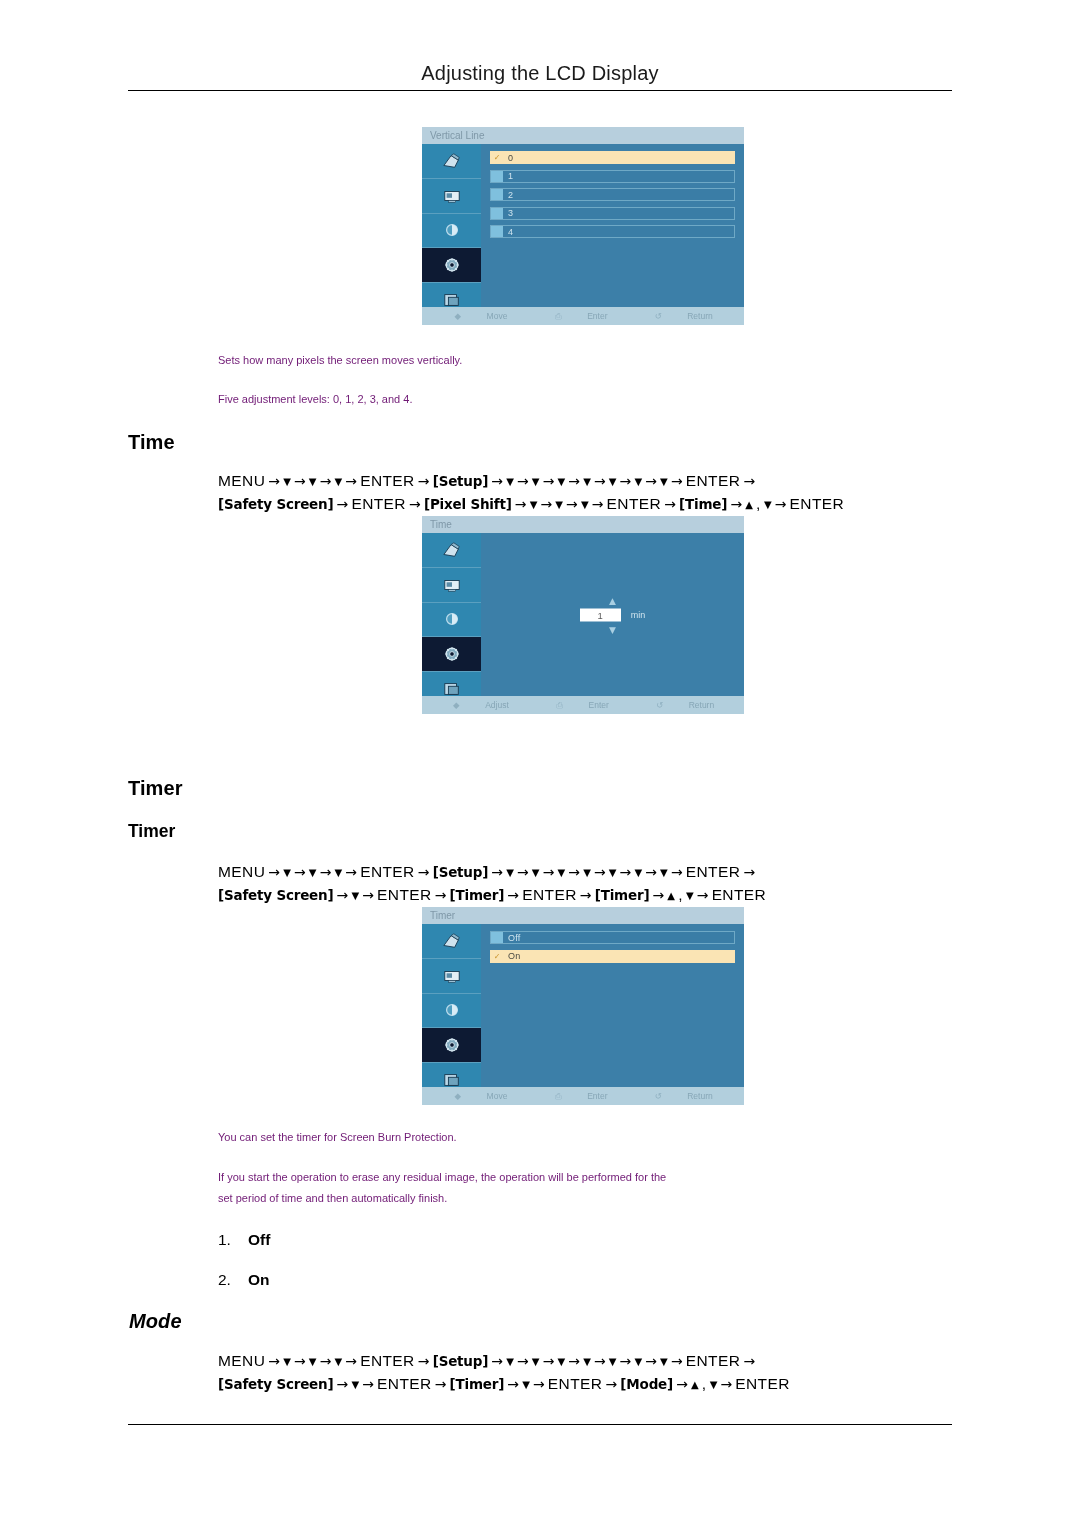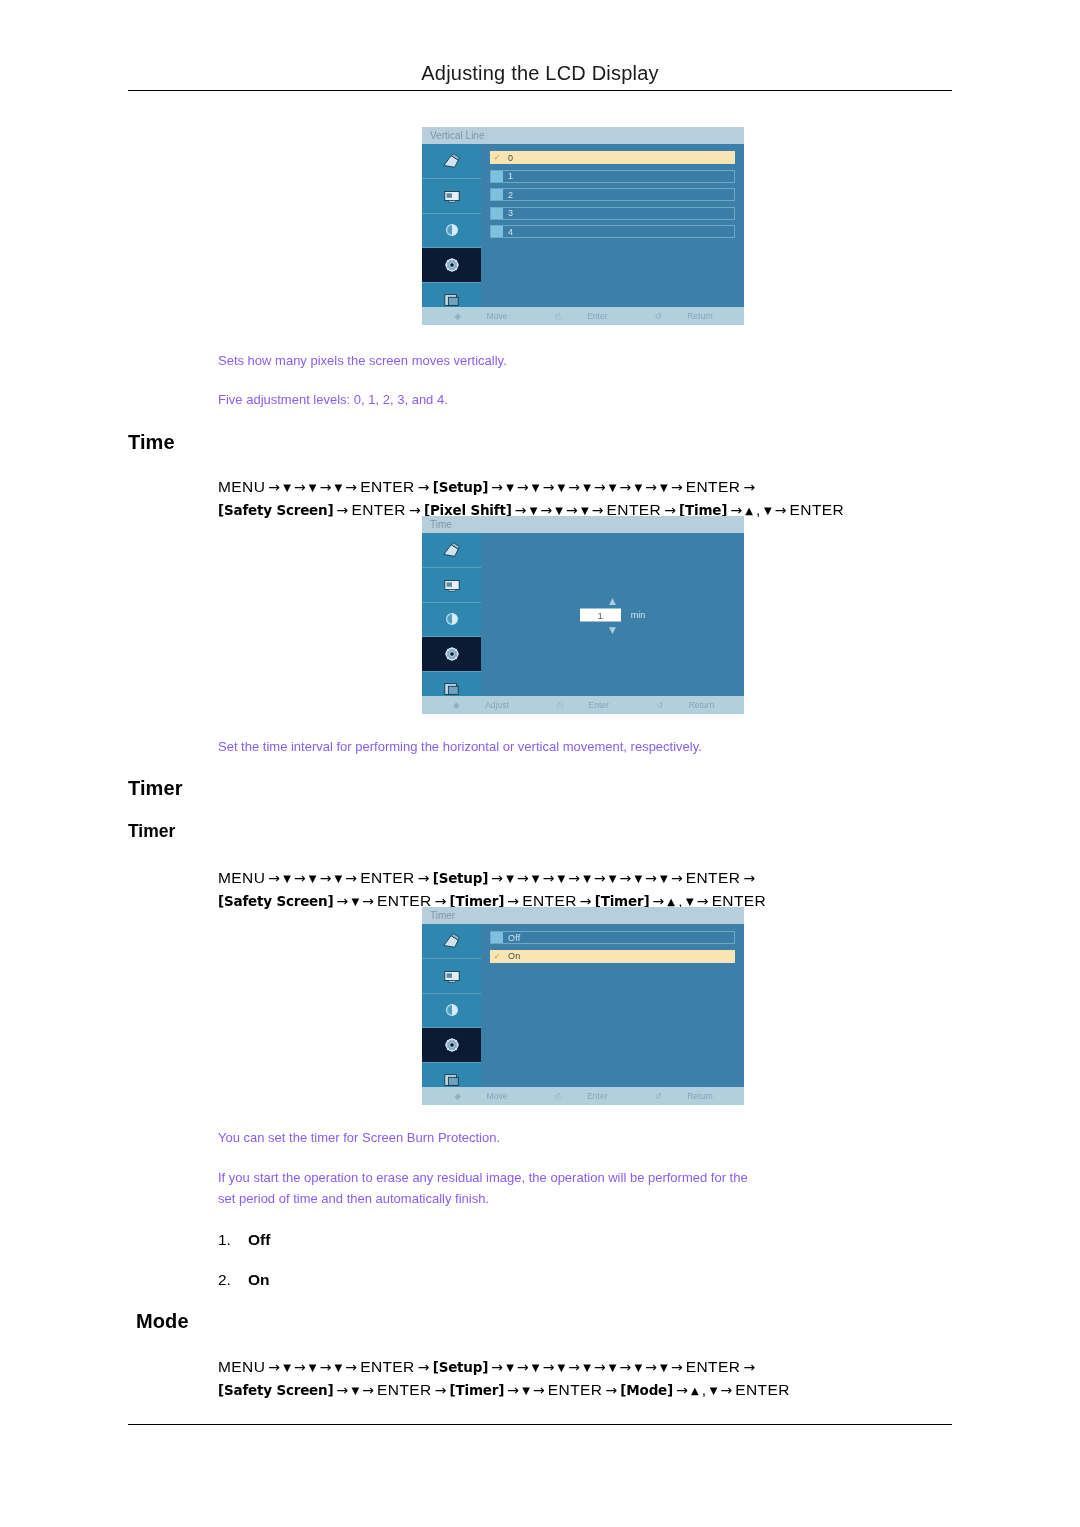--- a/index.html
+++ b/index.html
@@ -47,44 +47,44 @@
     top: 1424px;
     left: 128px;
     width: 824px;
     height: 1px;
     background: #000000;
   }
 
   
   .body-text {
     position: absolute;
-    font-size: 13px;
+    font-size: 11px;
     line-height: 21px;
-    color: #8b5cf6;
+    color: #701a75;
   }
 
   .h1 {
     position: absolute;
     font-size: 20px;
     font-weight: bold;
     color: #000000;
     letter-spacing: 0.1px;
   }
   .h2 {
     position: absolute;
     font-size: 17.5px;
     font-weight: bold;
     color: #000000;
   }
 
   
   .navpath {
     position: absolute;
     font-size: 15.5px;
-    line-height: 29px;
+    line-height: 18px;
     color: #000000;
     white-space: nowrap;
   }
   .navpath .kw {
     font-size: 15.5px;
     letter-spacing: 0.4px;
   }
   .navpath .tok {
     font-family: "DejaVu Sans", sans-serif;
     font-weight: bold;
@@ -418,21 +418,20 @@
         <div class="spin-arrow">▼</div>
       </div>
     </div>
     <div class="osd-footer">
       <span><span class="fico">◆</span> <span>Adjust</span></span>
       <span><span class="fico">⎙</span> <span>Enter</span></span>
       <span><span class="fico">↺</span> <span>Return</span></span>
     </div>
   </div>
 
-  <div class="body-text" style="left:218px; top:736px;">Set the time interval for performing the horizontal or vertical movement, respectively.</div>
 
   <div class="h1" style="left:128px; top:777px;">Timer</div>
   <div class="h2" style="left:128px; top:821px;">Timer</div>
   <div class="navpath" style="left:218px; top:863px;"><span class="kw">MENU</span> <span class="arw">→</span> <span class="dn">▼</span> <span class="arw">→</span> <span class="dn">▼</span> <span class="arw">→</span> <span class="dn">▼</span> <span class="arw">→</span> <span class="kw">ENTER</span> <span class="arw">→</span> <span class="tok">[Setup]</span> <span class="arw">→</span> <span class="dn">▼</span> <span class="arw">→</span> <span class="dn">▼</span> <span class="arw">→</span> <span class="dn">▼</span> <span class="arw">→</span> <span class="dn">▼</span> <span class="arw">→</span> <span class="dn">▼</span> <span class="arw">→</span> <span class="dn">▼</span> <span class="arw">→</span> <span class="dn">▼</span> <span class="arw">→</span> <span class="kw">ENTER</span> <span class="arw">→</span> </div>
   <div class="navpath" style="left:218px; top:886px;"><span class="tok">[Safety Screen]</span> <span class="arw">→</span> <span class="dn">▼</span> <span class="arw">→</span> <span class="kw">ENTER</span> <span class="arw">→</span> <span class="tok">[Timer]</span> <span class="arw">→</span> <span class="kw">ENTER</span> <span class="arw">→</span> <span class="tok">[Timer]</span> <span class="arw">→</span> <span class="up">▲</span> <span class="kw">,</span> <span class="dn">▼</span> <span class="arw">→</span> <span class="kw">ENTER</span> </div>
 
   <div class="osd" style="left:422px; top:907px;">
     <div class="osd-title">Timer</div>
     <div class="osd-side">
       <div class="osd-side-item">
@@ -500,18 +499,18 @@
 
   <div class="num-list" style="left:218px; top:1229px;">
     <span class="li">
       <span class="num">1.</span><span class="txt">Off</span>
     </span>
     <span class="li">
       <span class="num">2.</span><span class="txt">On</span>
     </span>
   </div>
 
-  <div class="h1" style="left:136px; top:1310px;">Mode</div>
+  <div class="h1" style="left:129px; top:1310px;font-style:italic;">Mode</div>
   <div class="navpath" style="left:218px; top:1352px;"><span class="kw">MENU</span> <span class="arw">→</span> <span class="dn">▼</span> <span class="arw">→</span> <span class="dn">▼</span> <span class="arw">→</span> <span class="dn">▼</span> <span class="arw">→</span> <span class="kw">ENTER</span> <span class="arw">→</span> <span class="tok">[Setup]</span> <span class="arw">→</span> <span class="dn">▼</span> <span class="arw">→</span> <span class="dn">▼</span> <span class="arw">→</span> <span class="dn">▼</span> <span class="arw">→</span> <span class="dn">▼</span> <span class="arw">→</span> <span class="dn">▼</span> <span class="arw">→</span> <span class="dn">▼</span> <span class="arw">→</span> <span class="dn">▼</span> <span class="arw">→</span> <span class="kw">ENTER</span> <span class="arw">→</span> </div>
   <div class="navpath" style="left:218px; top:1375px;"><span class="tok">[Safety Screen]</span> <span class="arw">→</span> <span class="dn">▼</span> <span class="arw">→</span> <span class="kw">ENTER</span> <span class="arw">→</span> <span class="tok">[Timer]</span> <span class="arw">→</span> <span class="dn">▼</span> <span class="arw">→</span> <span class="kw">ENTER</span> <span class="arw">→</span> <span class="tok">[Mode]</span> <span class="arw">→</span> <span class="up">▲</span> <span class="kw">,</span> <span class="dn">▼</span> <span class="arw">→</span> <span class="kw">ENTER</span> </div>
 
   <div class="footer-rule"></div>
 </div>
 
 </body></html>

